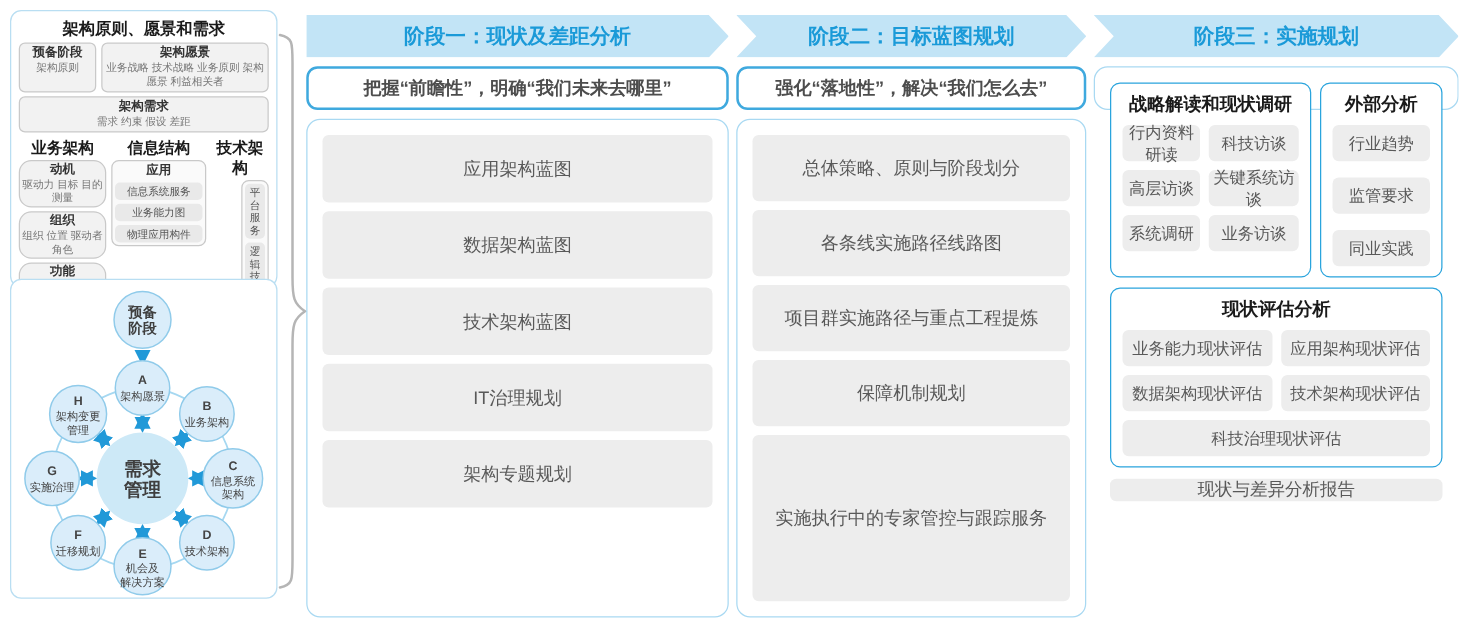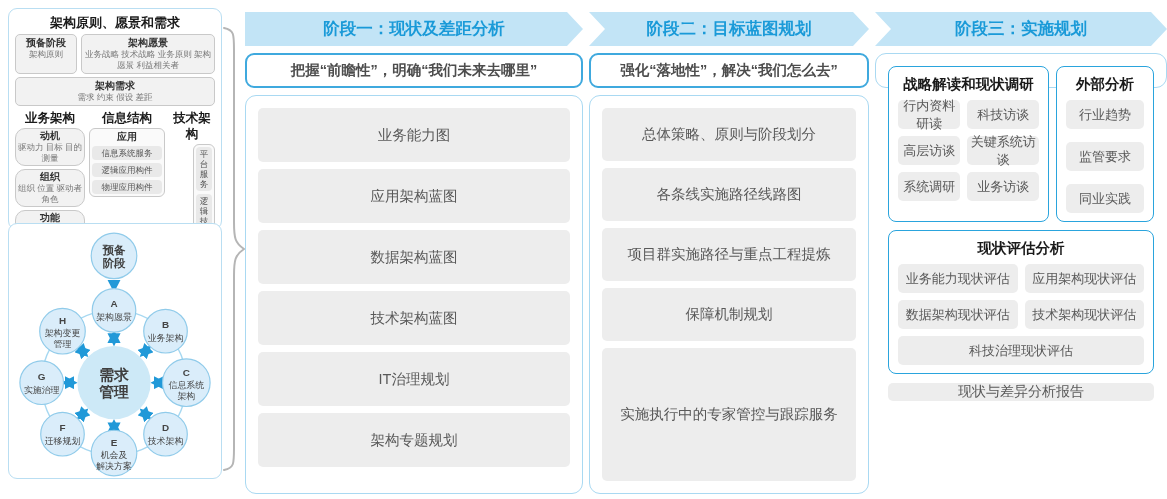--- a/index.html
+++ b/index.html
@@ -111,21 +111,21 @@
           <div class="gt">功能</div>
           <div class="gs">服务 流程 控制 功能</div>
         </div>
       </div>
       <div class="col-info">
         <div class="sec-title">信息结构</div>
         <div class="info-two">
           <div class="obox">
             <div class="sub-h">应用</div>
             <div class="chip-s">信息系统服务</div>
-            <div class="chip-s">逻辑应用构件</div>
+            <div class="chip-s">业务能力图</div>
             <div class="chip-s">物理应用构件</div>
           </div>
         </div>
       </div>
       <div class="col-tech">
         <div class="sec-title">技术架构</div>
         <div class="obox">
           <div class="chip-s">平台服务</div>
           <div class="chip-s">逻辑技术构件</div>
           <div class="chip-s">物理技术构件</div>
@@ -270,21 +270,20 @@
           <div class="chip">数据架构现状评估</div>
           <div class="chip">技术架构现状评估</div>
         </div>
         <div class="chip full">科技治理现状评估</div>
       </div>
       <div class="chip report">现状与差异分析报告</div>
     </div>
 
     <div class="content">
       <div class="p23-stack">
-        <div class="chip h54">业务能力图</div>
         <div class="chip h54">应用架构蓝图</div>
         <div class="chip h54">数据架构蓝图</div>
         <div class="chip h54">技术架构蓝图</div>
         <div class="chip h54">IT治理规划</div>
         <div class="chip h54">架构专题规划</div>
       </div>
     </div>
 
     <div class="content">
       <div class="p23-stack">

